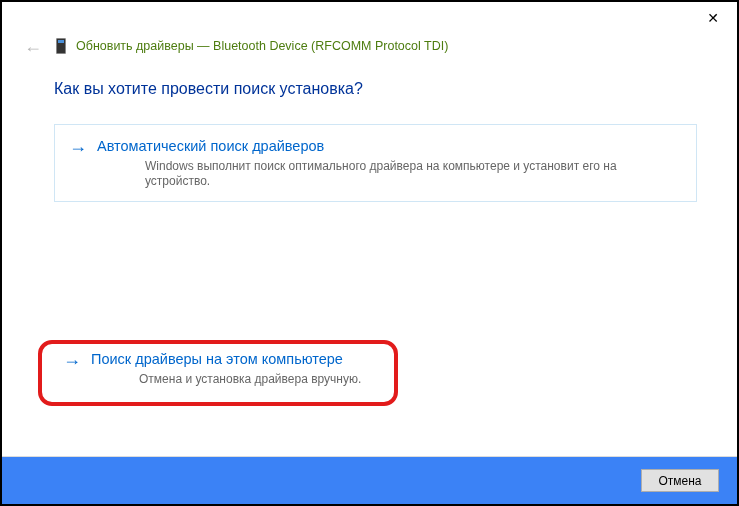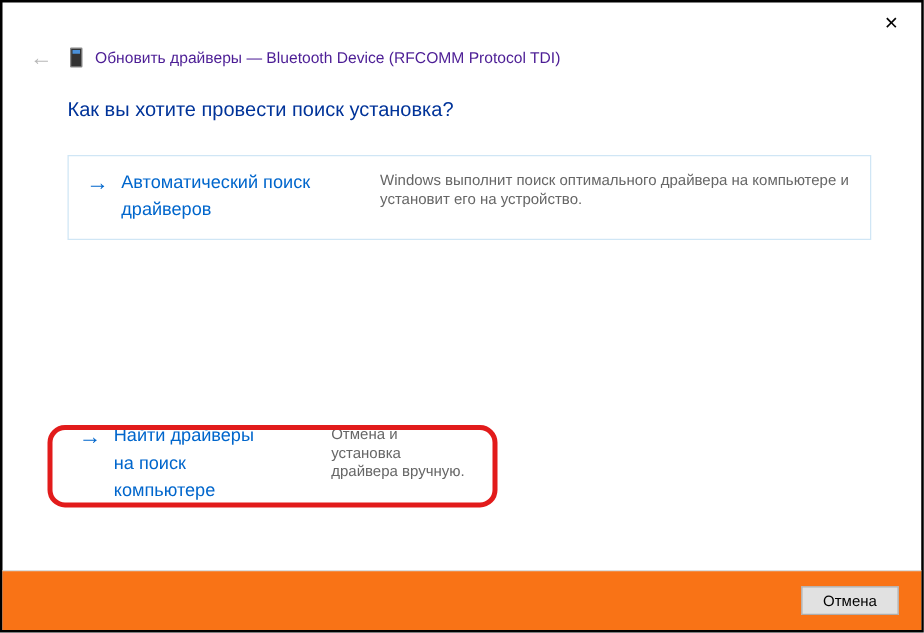--- a/index.html
+++ b/index.html
@@ -65,21 +65,21 @@
   }
   .devicon::before {
     content: "";
     position: absolute;
     top: 1px; left: 1px; right: 1px;
     height: 3px;
     background: #4a90d9;
   }
   .headertext {
     font-size: 12.5px;
-    color: #4c1d95;
+    color: #4d7c0f;
   }
   .content {
     padding: 22px 40px 0 52px;
     flex: 1;
   }
   .heading {
     color: #003399;
     font-size: 16px;
     font-weight: 400;
     margin-bottom: 26px;
@@ -97,21 +97,21 @@
     gap: 10px;
   }
   .opt-arrow {
     color: #0066cc;
     font-size: 18px;
     line-height: 22px;
     flex-shrink: 0;
   }
   .opt-body {
     display: flex;
-    flex-direction: row;
+    flex-direction: column;
   }
   .opt-title {
     color: #0066cc;
     font-size: 14.5px;
     line-height: 22px;
   }
   .opt-desc {
     color: #666;
     font-size: 12px;
     margin-top: 2px;
@@ -129,21 +129,21 @@
     pointer-events: none;
   }
   .option.second {
     border-color: #fff;
     width: 340px;
     margin-top: 135px;
     margin-left: -6px;
   }
   .footer {
     height: 48px;
-    background: #f97316;
+    background: #3b82f6;
     border-top: 1px solid #dcdcdc;
     display: flex;
     align-items: center;
     justify-content: flex-end;
     padding-right: 18px;
   }
   .btn {
     min-width: 78px;
     height: 23px;
     background: #e1e1e1;
@@ -182,21 +182,21 @@
             <span class="opt-title">Автоматический поиск драйверов</span>
             <span class="opt-desc">Windows выполнит поиск оптимального драйвера на компьютере и установит его на устройство.</span>
           </div>
         </div>
       </div>
 
       <div class="option second">
         <div class="opt-row">
           <span class="opt-arrow">→</span>
           <div class="opt-body">
-            <span class="opt-title">Найти драйверы на поиск компьютере</span>
+            <span class="opt-title">Поиск драйверы на этом компьютере</span>
             <span class="opt-desc">Отмена и установка драйвера вручную.</span>
           </div>
         </div>
       </div>
     </div>
 
     <div class="highlight"></div>
 
     <div class="footer">
       <button class="btn">Отмена</button>

